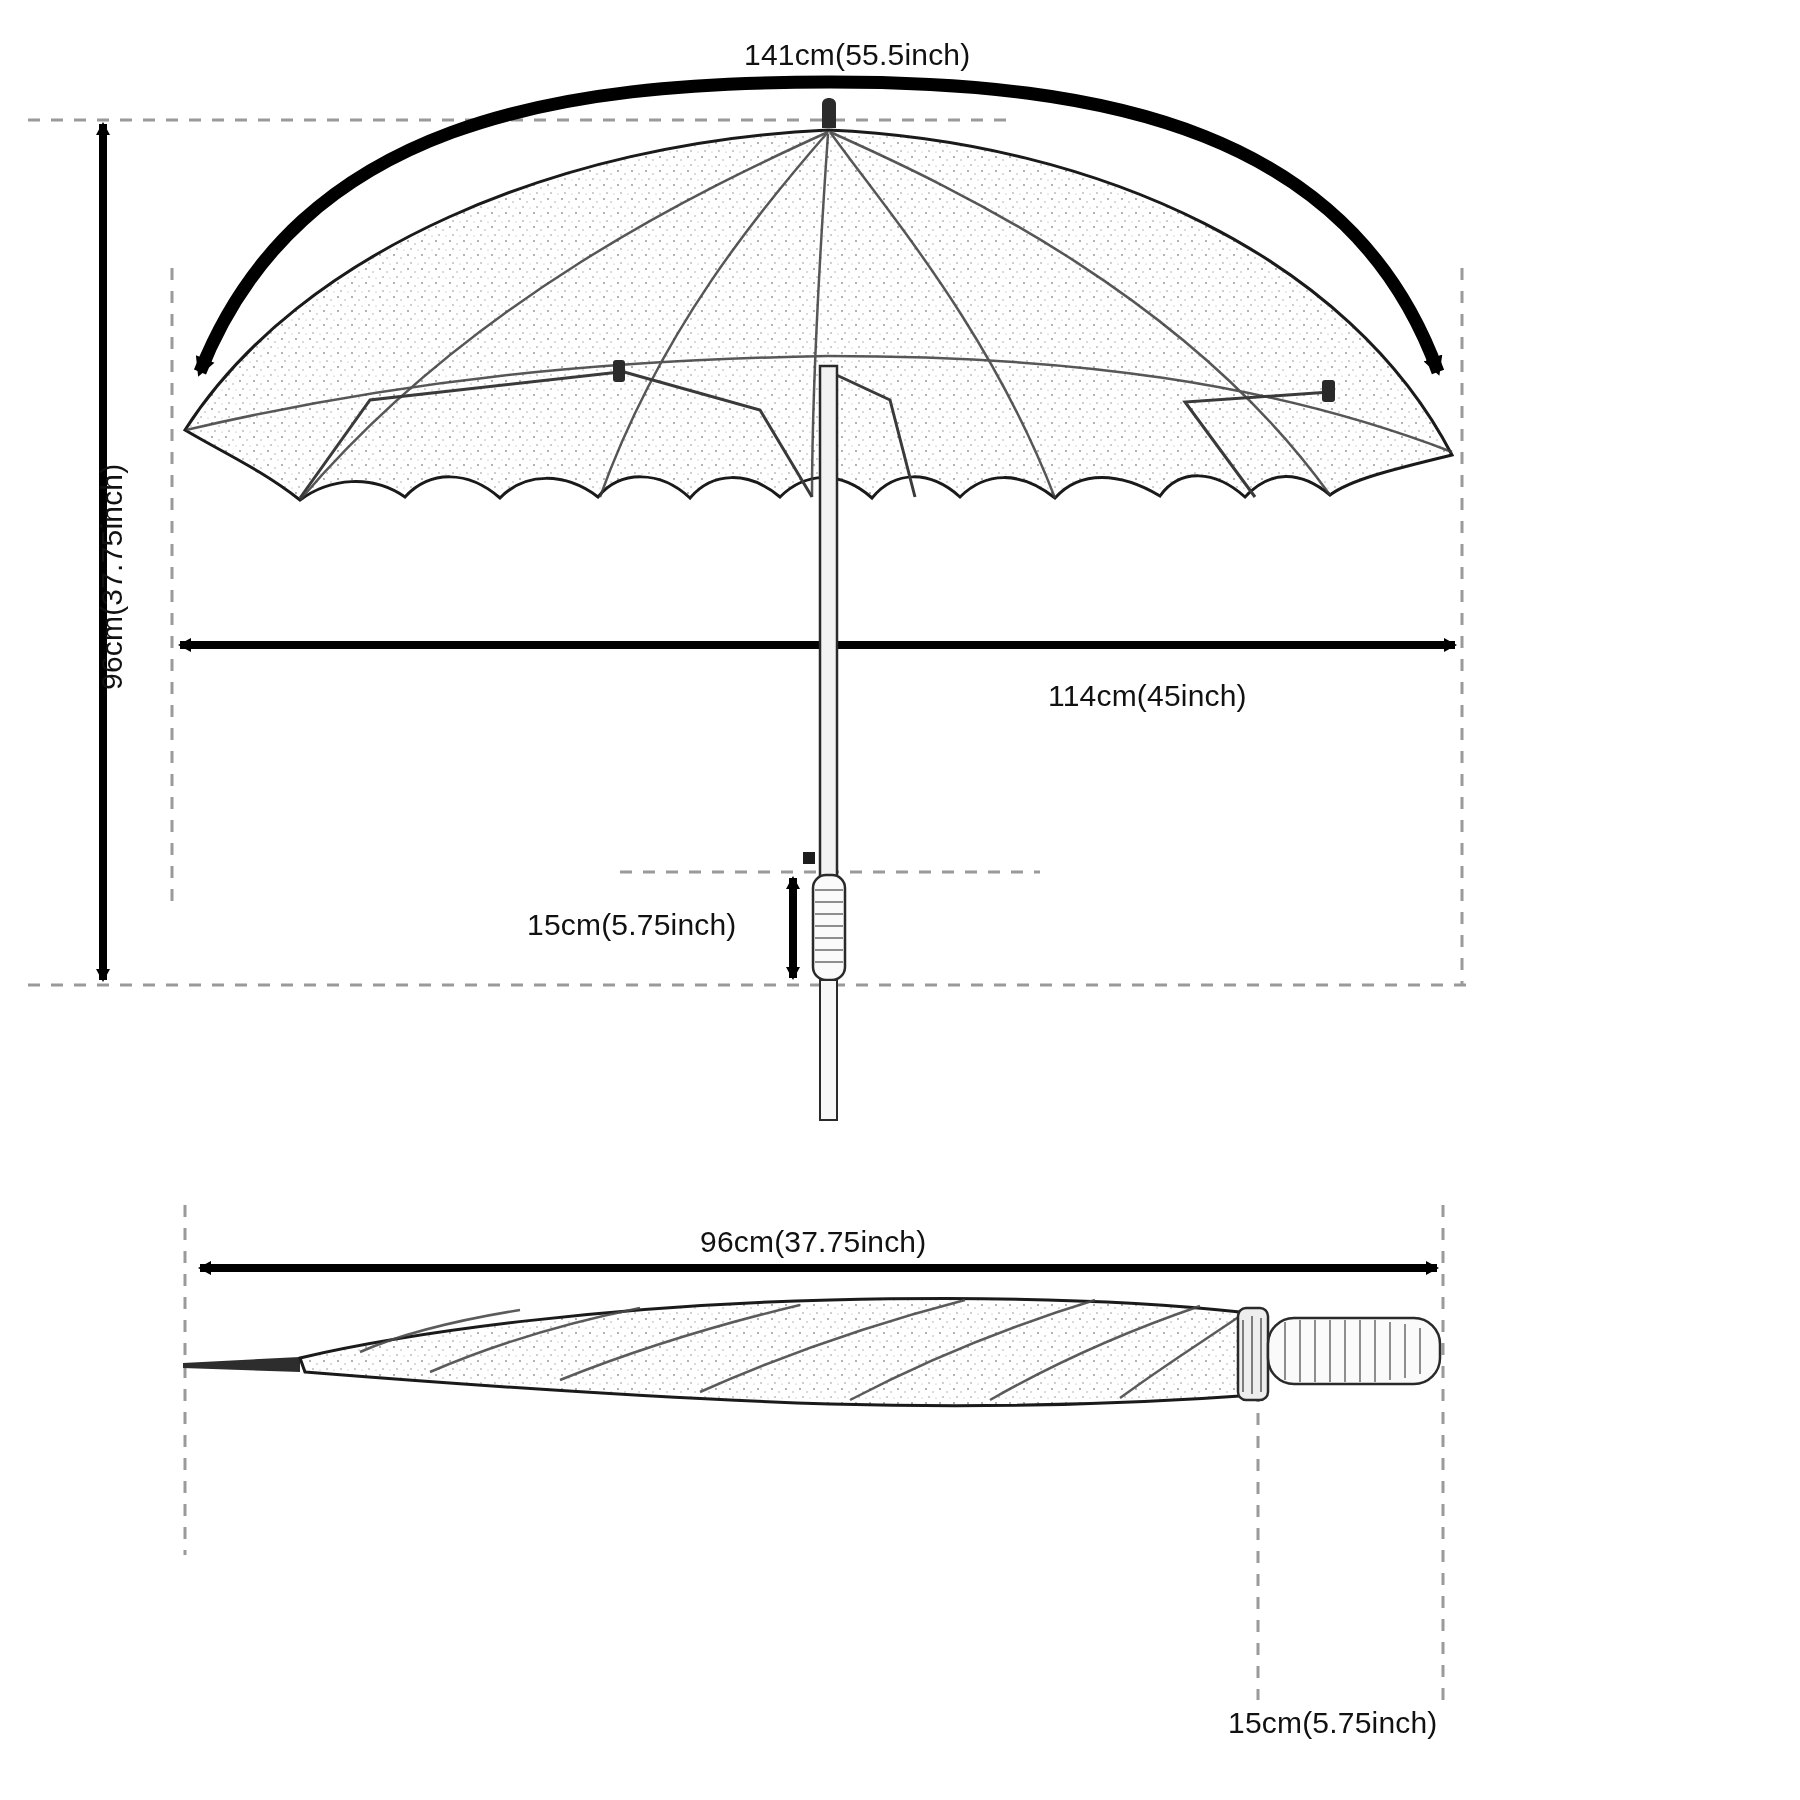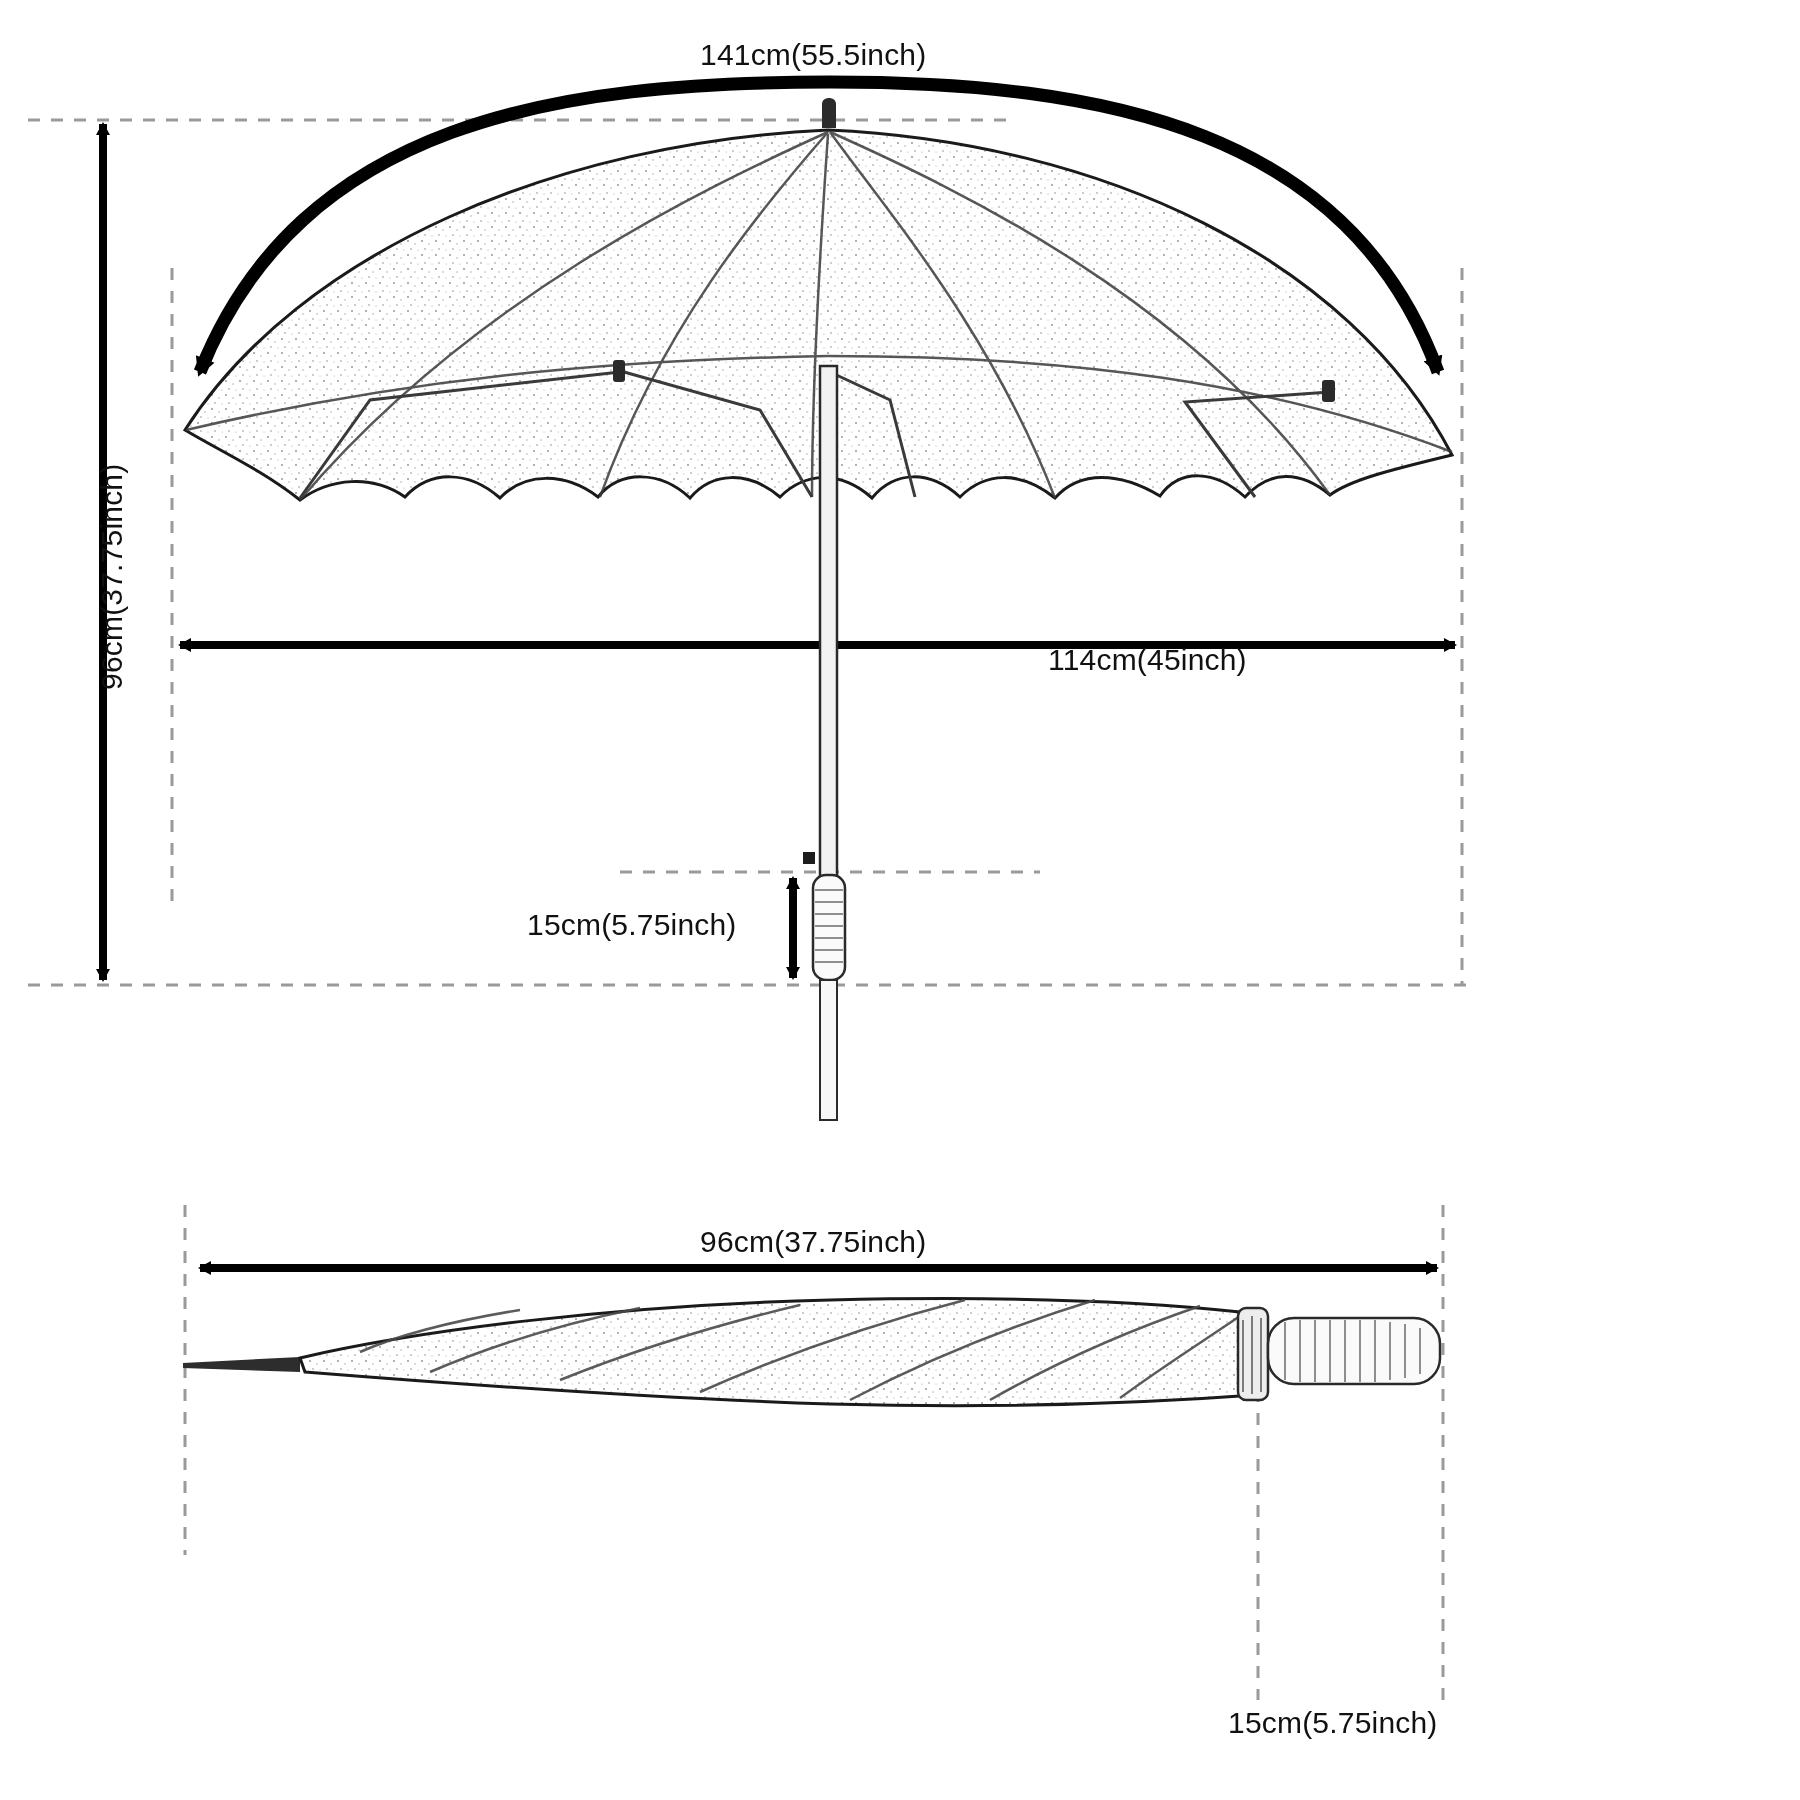--- a/index.html
+++ b/index.html
@@ -191,25 +191,25 @@
         <line x1="1345" y1="1320" x2="1345" y2="1382"></line>
         <line x1="1360" y1="1320" x2="1360" y2="1382"></line>
         <line x1="1375" y1="1320" x2="1375" y2="1382"></line>
         <line x1="1390" y1="1322" x2="1390" y2="1380"></line>
         <line x1="1405" y1="1324" x2="1405" y2="1378"></line>
         <line x1="1420" y1="1328" x2="1420" y2="1374"></line>
       </g>
     </g>
   </svg>
 
-  <div class="lbl" style="left:700px; top:38px;">141cm(55.5inch)</div>
+  <div class="lbl" style="left:744px; top:38px;">141cm(55.5inch)</div>
 
   <div class="lbl vertical" style="left:95px; top:690px;">96cm(37.75inch)</div>
 
-  <div class="lbl" style="left:1048px; top:643px;">114cm(45inch)</div>
+  <div class="lbl" style="left:1048px; top:679px;">114cm(45inch)</div>
 
   <div class="lbl" style="left:527px; top:908px;">15cm(5.75inch)</div>
 
   <div class="lbl" style="left:700px; top:1225px;">96cm(37.75inch)</div>
 
   <div class="lbl" style="left:1228px; top:1706px;">15cm(5.75inch)</div>
 
 </div>
 
 </body></html>

